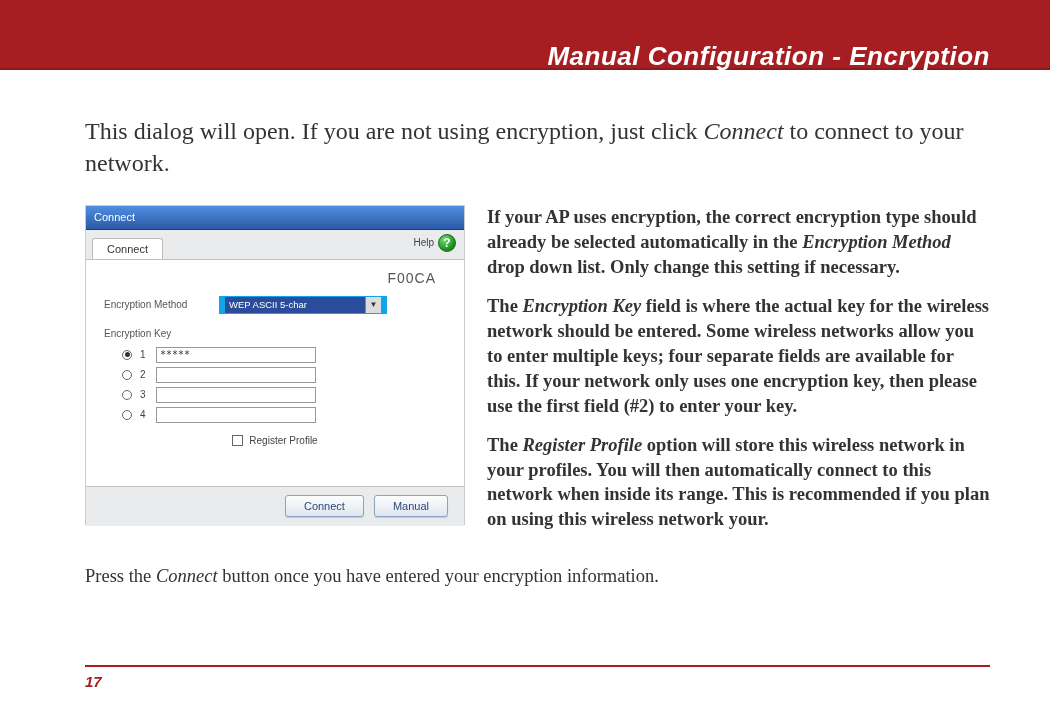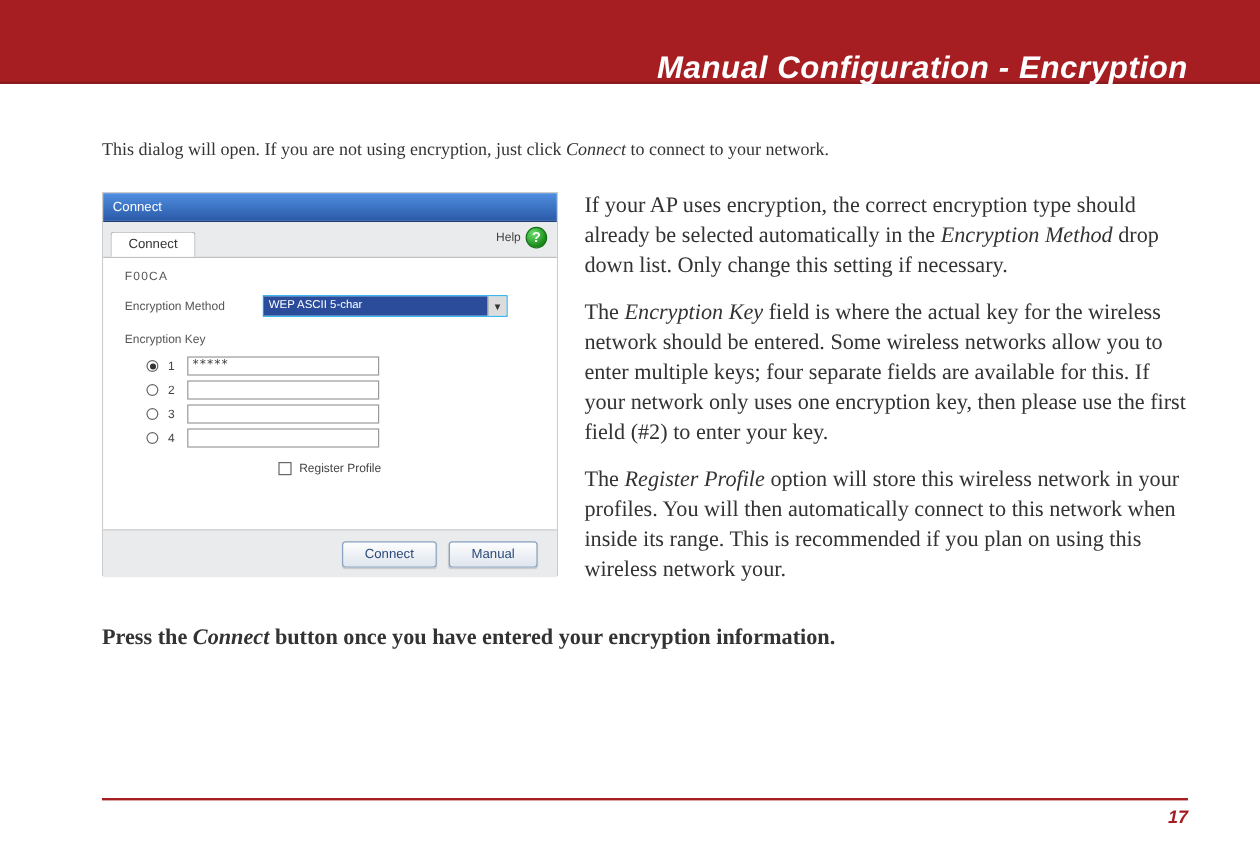--- a/index.html
+++ b/index.html
@@ -28,21 +28,21 @@
     font-weight: bold;
     font-style: italic;
     font-size: 26px;
     letter-spacing: 0.5px;
     margin-top: 44px;
   }
   .content {
     padding: 45px 60px 20px 85px;
   }
   .intro {
-    font-size: 15px;
+    font-size: 24px;
     line-height: 1.35;
     margin-bottom: 25px;
   }
   .intro em { font-style: italic; }
   .body-row {
     display: flex;
     gap: 22px;
     margin-bottom: 18px;
   }
   .screenshot {
@@ -105,42 +105,43 @@
     font-size: 12px;
     border: 1px solid #137013;
   }
   .ss-body {
     background: #fff;
     padding: 10px 18px 12px 18px;
     height: 226px;
     position: relative;
   }
   .ss-ssid {
+    text-align: right;
     color: #555;
-    font-size: 10px;
+    font-size: 14px;
     letter-spacing: 1px;
     margin-bottom: 10px;
     padding-right: 10px;
   }
   .ss-row {
     display: flex;
     align-items: center;
     margin-bottom: 14px;
   }
   .ss-label {
     width: 115px;
     font-size: 10px;
     color: #555;
   }
   .ss-select {
     display: flex;
     align-items: center;
-    width: 204px;
+    width: 168px;
     height: 18px;
-    border: 1px solid #0ea5e9;
+    border: 6px solid #0ea5e9;
   }
   .ss-select-val {
     flex: 1;
     background: #2a4c9b;
     color: #fff;
     font-size: 9.5px;
     padding: 0 4px;
     line-height: 16px;
     height: 16px;
   }
@@ -226,34 +227,34 @@
     border-radius: 3px;
     padding: 4px 18px;
     font-size: 11px;
     color: #2b4a7a;
     box-shadow: 0 1px 1px rgba(0,0,0,0.15);
   }
   .body-text {
     flex: 1;
     font-size: 18.5px;
     line-height: 1.35;
+    font-weight: bold;
   }
   .body-text p { margin-bottom: 14px; }
   .body-text em { font-style: italic; }
   .conclude {
     font-size: 18.5px;
     line-height: 1.35;
-    font-weight: bold;
   }
   .footer {
     position: absolute;
     bottom: 26px;
     left: 85px;
     right: 60px;
-    text-align: right;
+    text-align: left;
   }
   .footer-line {
     height: 2px;
     background: #a61e22;
     margin-bottom: 6px;
   }
   .page-num {
     font-family: Arial, Helvetica, sans-serif;
     font-weight: bold;
     font-style: italic;

